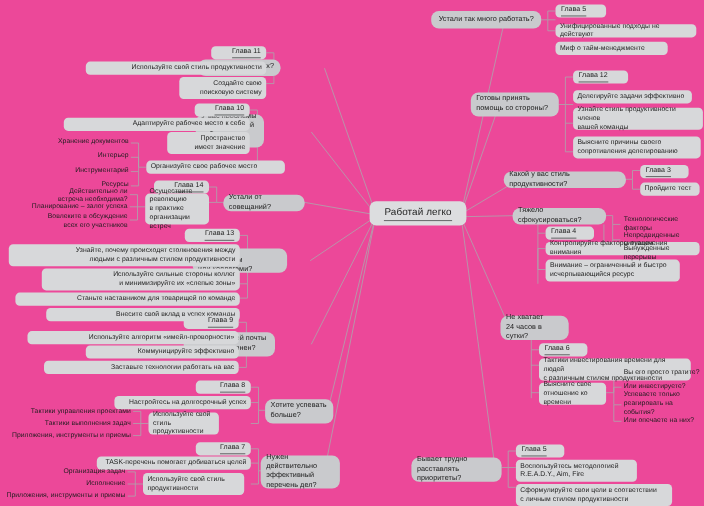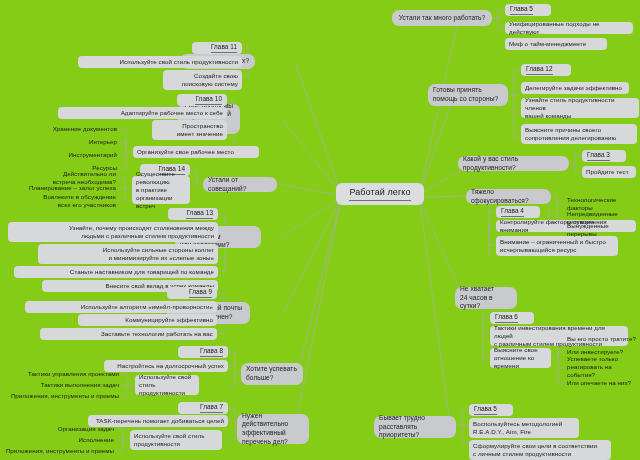--- a/index.html
+++ b/index.html
@@ -4,21 +4,21 @@
 <style>
   html,body{margin:0;padding:0;background:#ffffff;}
   body{
     font-family:"Liberation Sans","DejaVu Sans",sans-serif;
     -webkit-font-smoothing:antialiased;
   }
   #stage{
     position:relative;
     width:640px;
     height:460px;
-    background:#84cc16;
+    background:#ec4899;
     overflow:hidden;
   }
   #wires{
     position:absolute;
     left:0;top:0;
     width:640px;height:460px;
     pointer-events:none;
   }
   .node{
     position:absolute;

